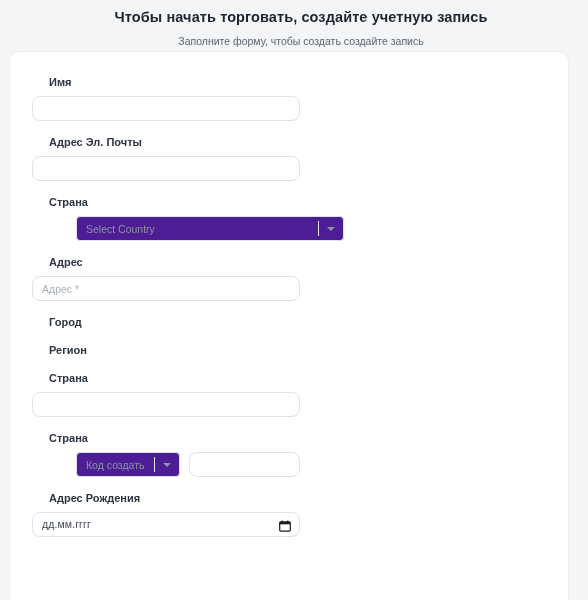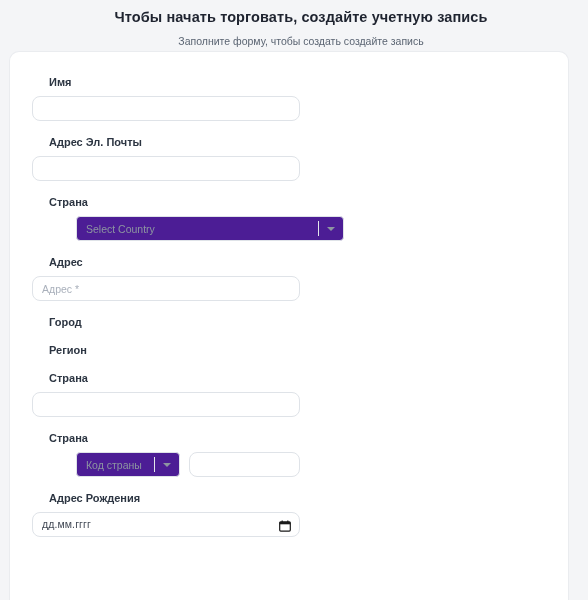--- a/index.html
+++ b/index.html
@@ -218,21 +218,21 @@
 
         <div class="field">
           <label class="field-label">Страна</label>
           <input class="input" type="text" placeholder="" style="">
         </div>
 
         <div class="field">
           <label class="field-label">Страна</label>
           <div class="phone-row">
             <div class="select-control phone-code">
-              <span class="select-value">Код страны</span>
+              <span class="select-value">Код создать</span>
               <span class="select-divider"></span>
               <span class="select-arrow">
                   <i class="caret"></i>
                 </span>
             </div>
             <div class="phone-number">
               <input class="input" type="text" placeholder="" style="">
             </div>
           </div>
         </div>

